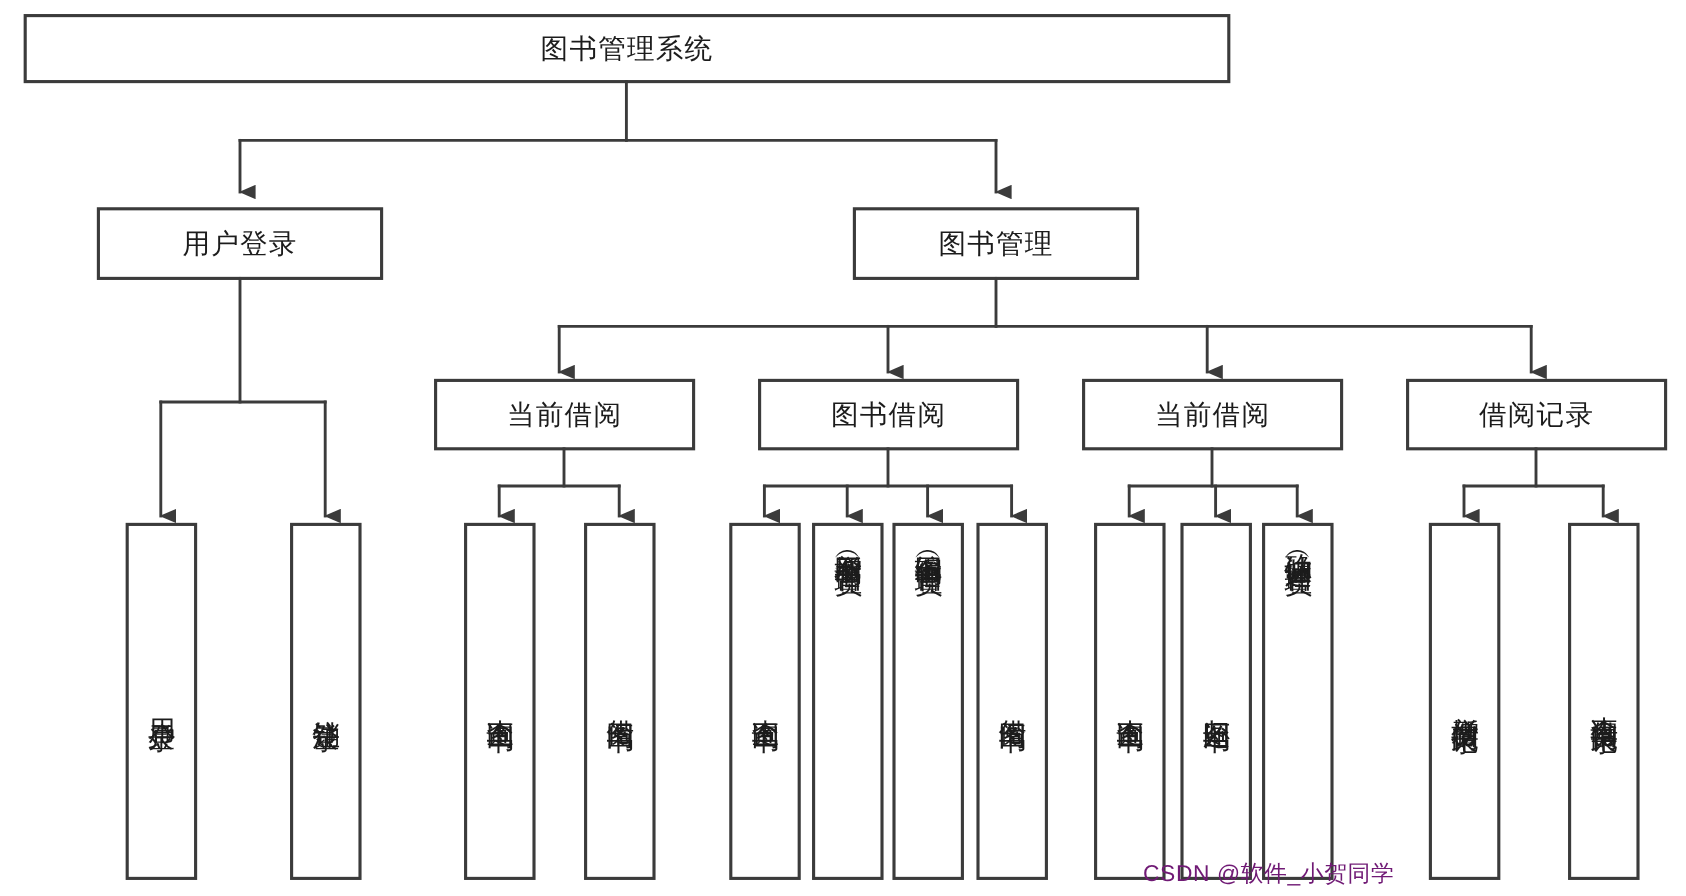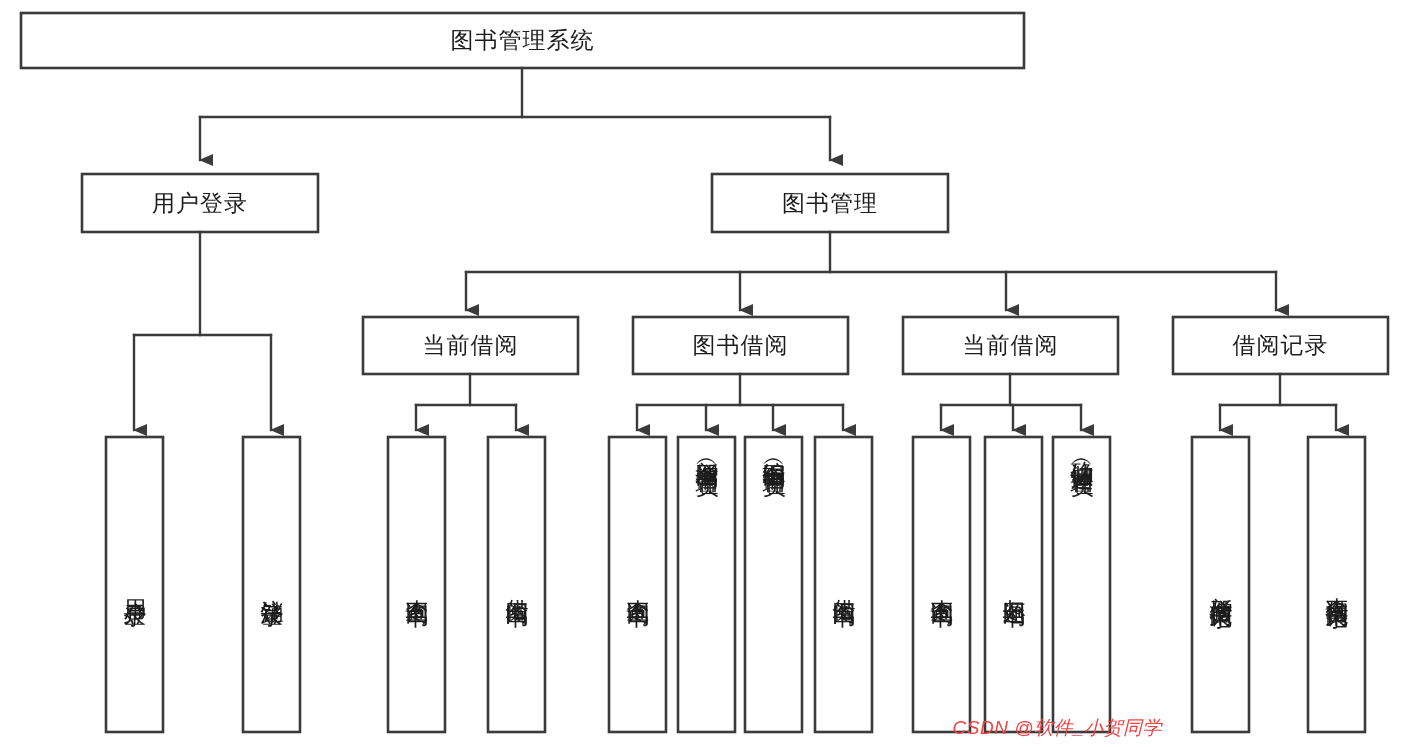--- a/index.html
+++ b/index.html
@@ -69,25 +69,24 @@
     letter-spacing: 1px;
     white-space: nowrap;
     pointer-events: none;
   }
   #watermark {
     position: absolute;
     right: 8px;
     bottom: 6px;
     font-family: "Liberation Sans", "DejaVu Sans", sans-serif;
     font-size: 19px;
-    color: #ef4444;
+    color: #701a75;
     letter-spacing: 0.5px;
     white-space: nowrap;
     pointer-events: none;
-    font-style: italic;
   }
 </style>
 </head>
 <body>
 
 <div id="diagram-root">
 
   <svg id="tree-svg" viewBox="0 0 1405 747">
     <defs>
       <marker id="ah" viewBox="0 0 12 14" refX="6" refY="13" markerWidth="12" markerHeight="14" orient="auto-start-reverse" markerUnits="userSpaceOnUse">

